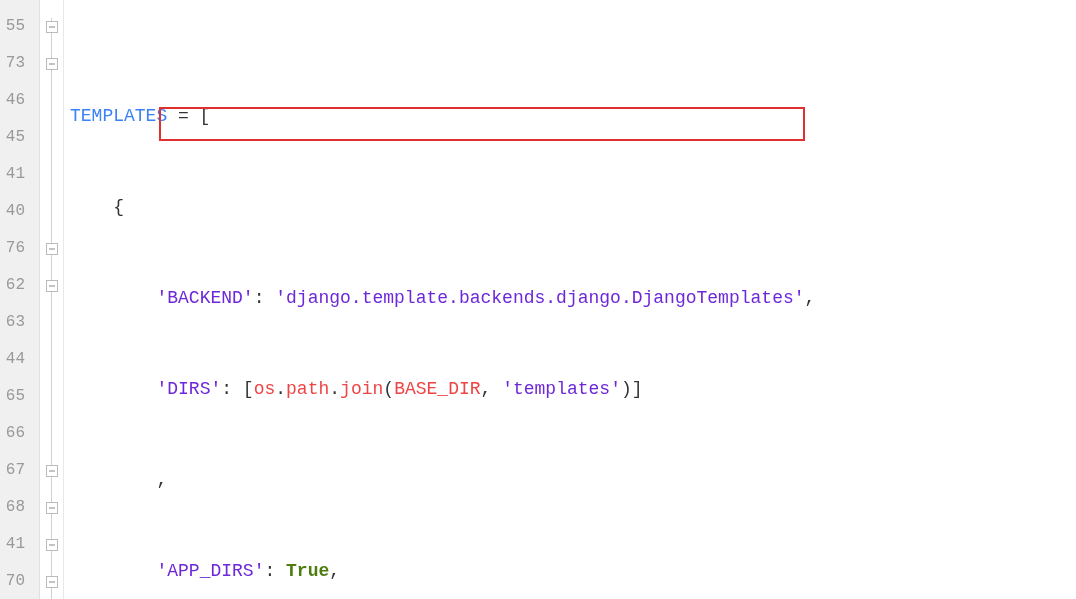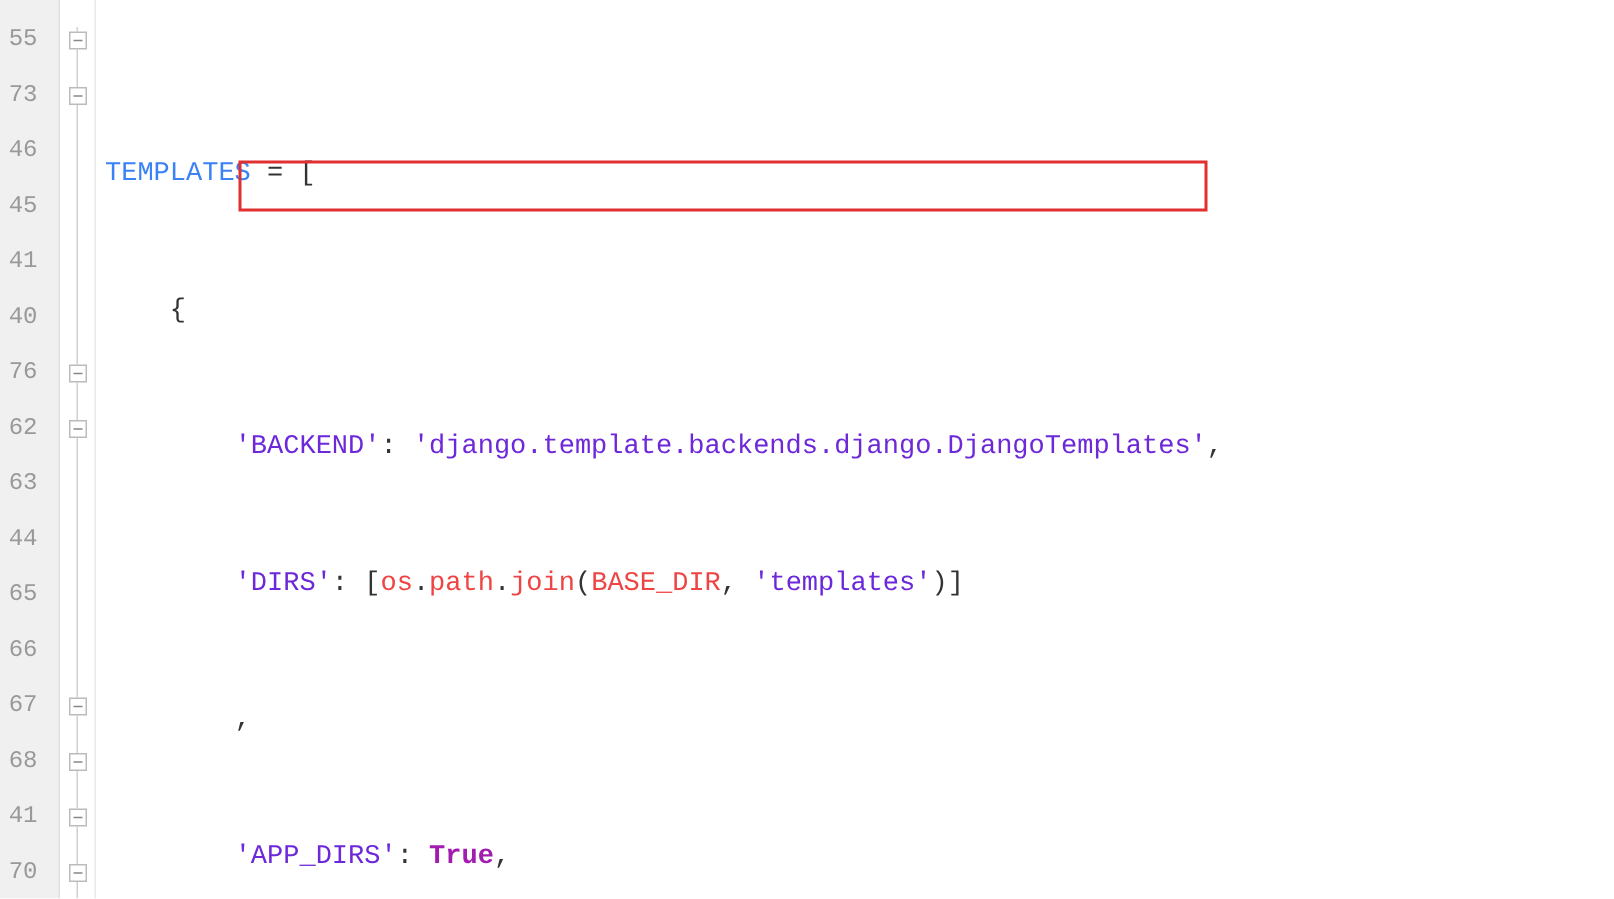--- a/index.html
+++ b/index.html
@@ -74,21 +74,21 @@
     white-space: pre;
     position: relative;
   }
   .code-line {
     height: 37px;
     line-height: 37px;
     position: relative;
   }
   .kw-ident { color: #3b82f6; }
   .str { color: #6d28d9; font-weight: normal; }
-  .num-bool { color: #a21caf; font-weight: bold; font-family: Liberation Mono, monospace; }
+  .num-bool { color: #4d7c0f; font-weight: bold; font-family: Liberation Mono, monospace; }
   .punct { color: #333; }
   .call { color: #ef4444; }
   .highlight-box {
     position: absolute;
     border: 2px solid #e03030;
     pointer-events: none;
     z-index: 5;
   }
 </style>
 </head>

